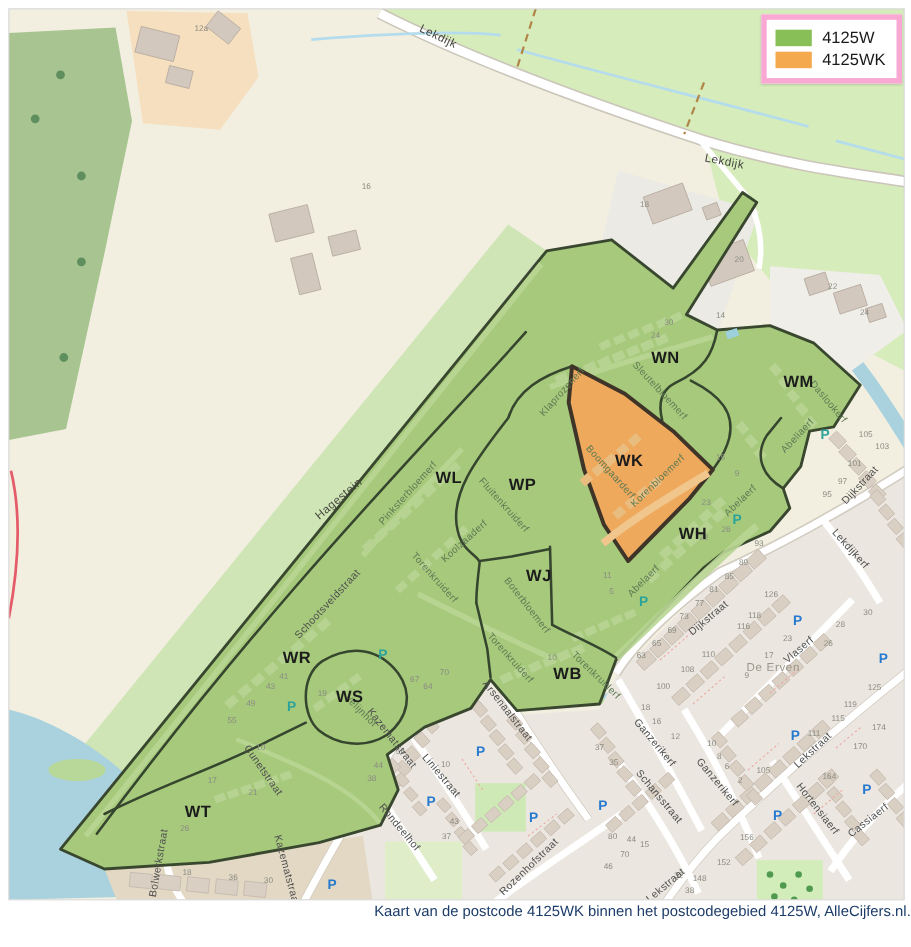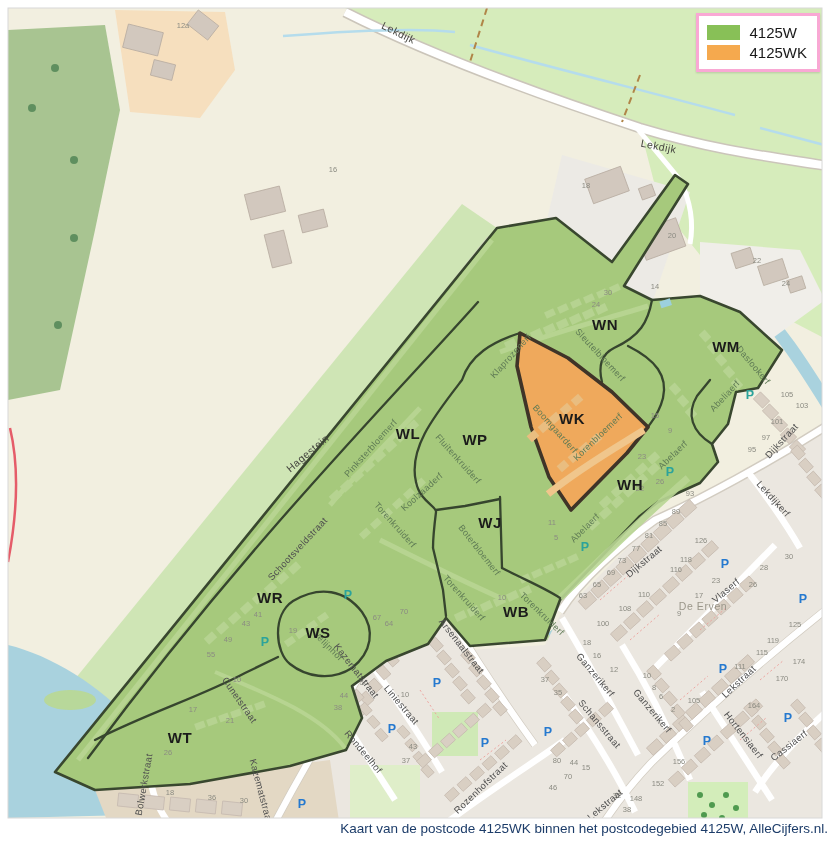--- a/index.html
+++ b/index.html
@@ -9,21 +9,21 @@
   svg text{text-anchor:middle;font-family:"Liberation Sans",sans-serif;}
   .num{font-size:7.5px;fill:#8b8b82;}
   .gst{font-size:9px;fill:#5e7a54;letter-spacing:.4px;}
   .ust{font-size:9.5px;fill:#4f4f4f;letter-spacing:.4px;}
   .road{font-size:10.5px;fill:#45453f;letter-spacing:.5px;}
   .place{font-size:10.5px;fill:#9a968a;letter-spacing:.6px;}
   .waard{font-size:13px;font-style:italic;fill:#93ad72;}
   .region{font-size:15px;font-weight:600;fill:#1b1b1b;letter-spacing:.5px;}
   .pb{font-size:12.5px;font-weight:bold;fill:#2579cf;}
   .pt{font-size:12.5px;font-weight:bold;fill:#2ba39b;}
-  #legend{position:absolute;right:8px;top:13px;background:#fff;border:3px solid #f9a8d4;
+  #legend{position:absolute;right:8px;top:13px;background:#fff;border:5px solid #f9a8d4;
           box-shadow:0 1px 2px rgba(0,0,0,.15);padding:5px 10px 5px 8px;z-index:5;}
   .leg-row{display:flex;align-items:center;gap:9px;margin:3px 0;}
   .leg-swatch{width:33px;height:15px;display:inline-block;}
   .leg-label{font-size:15px;color:#1a1a1a;}
   #caption{position:absolute;left:0;top:820px;width:828px;height:41px;background:#fff;
            color:#1c3c69;font-size:13.5px;line-height:17.5px;padding-left:5px;box-sizing:border-box;}
 </style>
 </head>
 <body>
 

